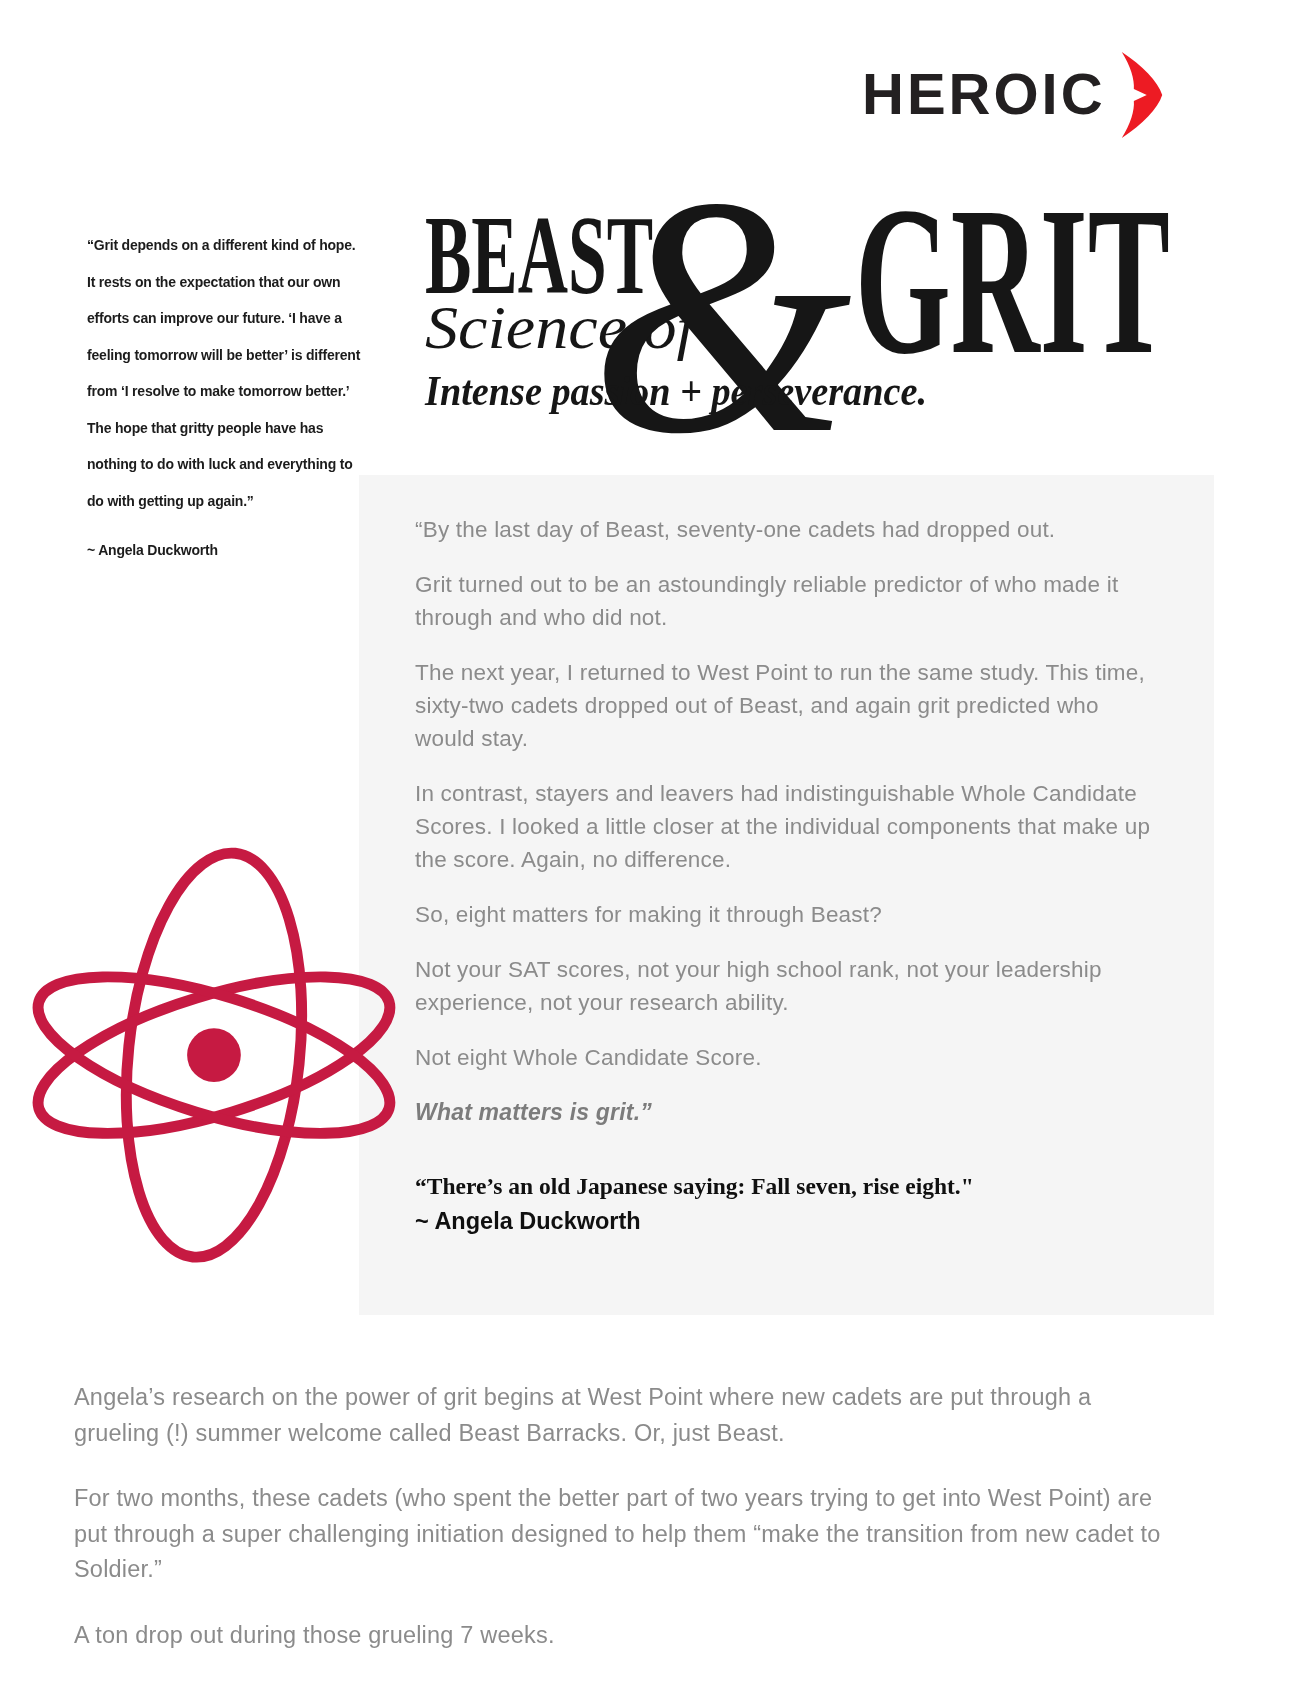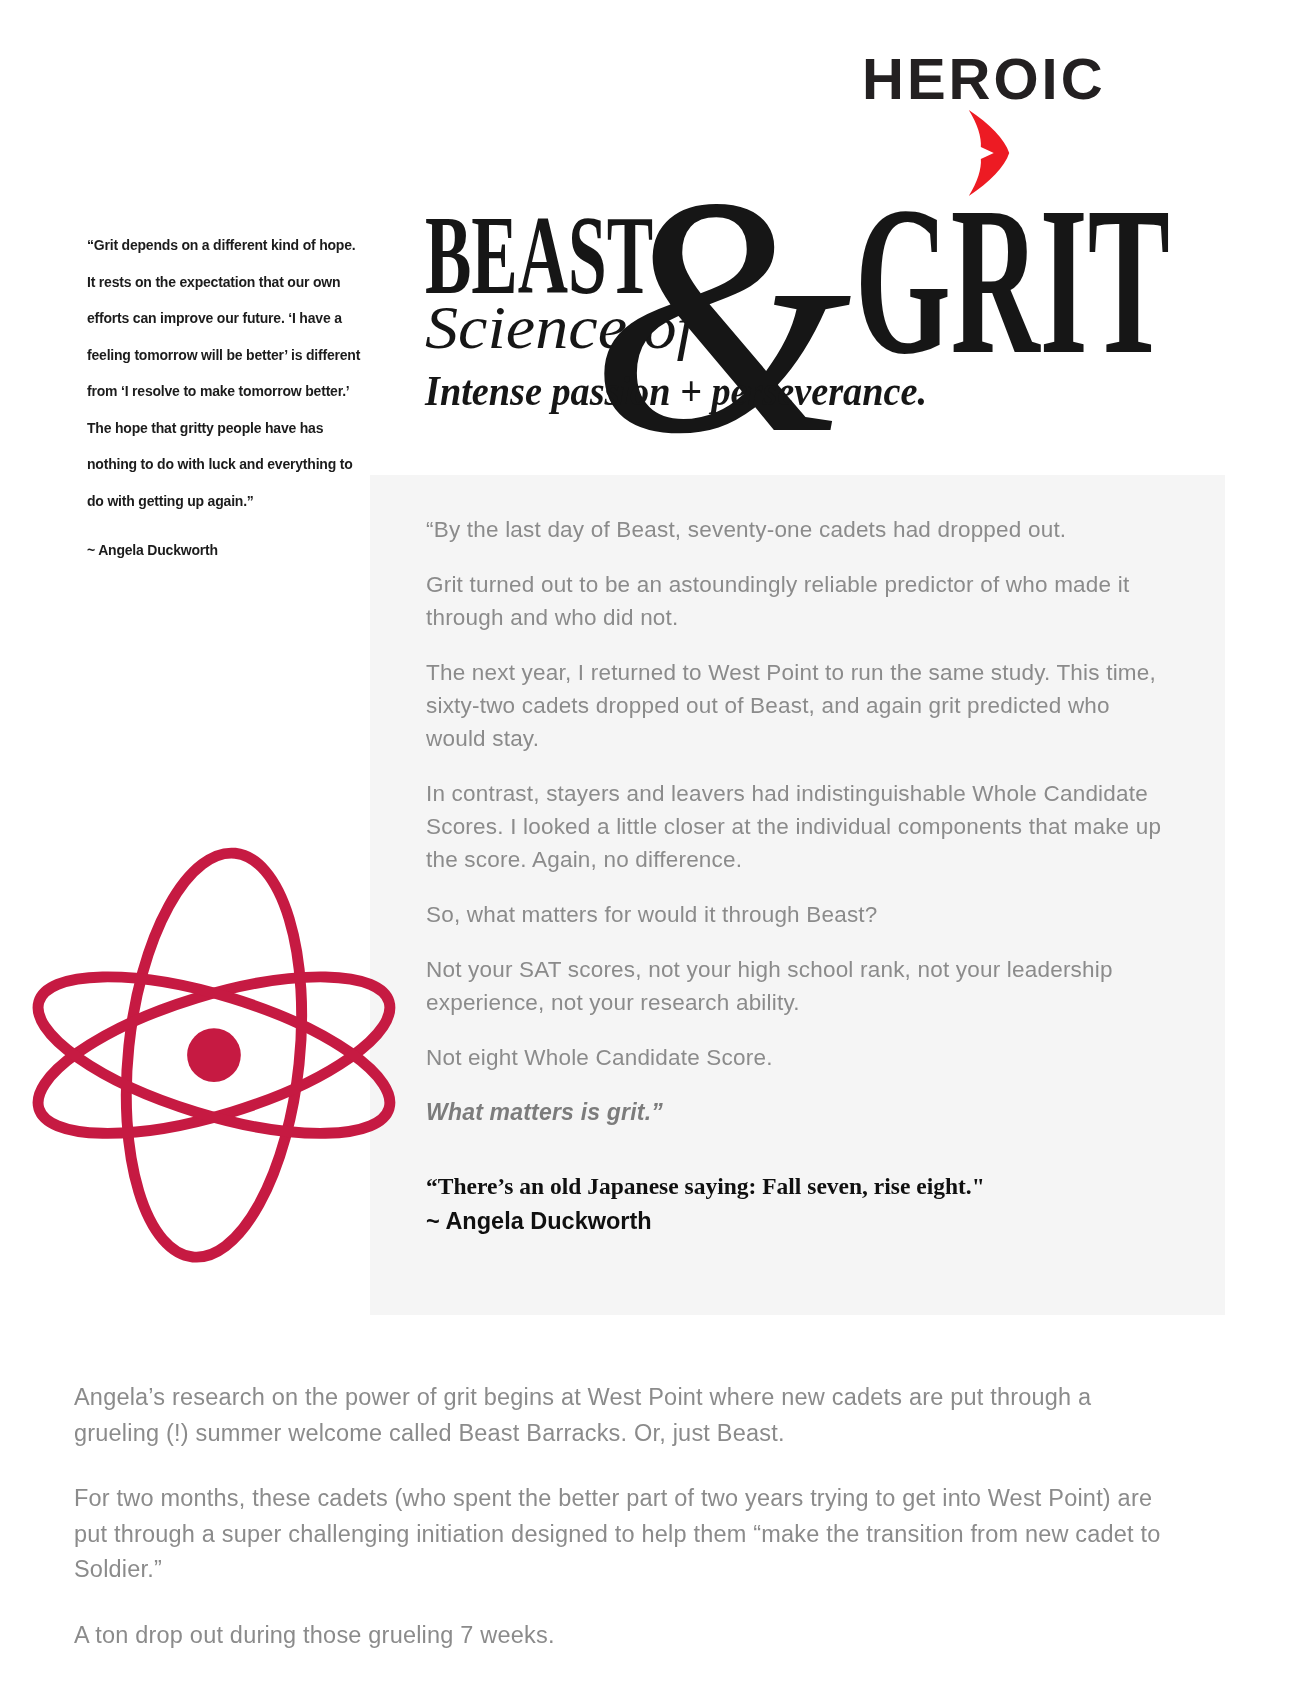--- a/index.html
+++ b/index.html
@@ -7,21 +7,21 @@
     position:relative;
     width:1305px;height:1684px;
     background:#ffffff;
     font-family:"Liberation Sans", sans-serif;
     overflow:hidden;
   }
 
   
   .logo{
     position:absolute;top:50px;left:862px;
-    display:flex;align-items:center;flex-direction:column;
+    display:flex;align-items:center;
   }
   .logo-text{
     font-family:"Liberation Sans", sans-serif;
     font-weight:bold;font-size:58px;letter-spacing:3px;
     color:#232021;line-height:1;
   }
   .logo-arrow{width:58px;height:86px;margin-left:4px;margin-top:2px;}
 
   
   .left-quote{
@@ -50,21 +50,21 @@
   }
   .t-grit{
     font-family:"Liberation Serif", serif;font-weight:bold;font-size:212px;
   }
   .t-tagline{
     font-family:"Liberation Serif", serif;font-style:italic;font-weight:bold;font-size:43px;
   }
 
   
   .excerpt{
-    position:absolute;left:370px;top:475px;width:855px;height:840px;
+    position:absolute;left:359px;top:475px;width:855px;height:840px;
     background:#f5f5f5;box-sizing:border-box;
     padding:38px 56px 0 56px;
   }
   .excerpt p{
     margin:0 0 22px 0;
     font-size:22.5px;line-height:33px;letter-spacing:0.2px;
     color:#8b8b8b;
   }
   .excerpt p.emphasis{
     font-weight:bold;font-style:italic;color:#7c7c7c;font-size:23px;
@@ -122,21 +122,21 @@
     <text class="t-amp" x="182" y="245" textLength="262" lengthAdjust="spacingAndGlyphs">&amp;</text>
     <text class="t-grit" x="447" y="167" textLength="315" lengthAdjust="spacingAndGlyphs">GRIT</text>
     <text class="t-tagline" x="17" y="220" textLength="502" lengthAdjust="spacingAndGlyphs">Intense passion + perseverance.</text>
   </svg>
 
   <section class="excerpt">
     <p>“By the last day of Beast, seventy-one cadets had dropped out.</p>
     <p>Grit turned out to be an astoundingly reliable predictor of who made it through and who did not.</p>
     <p>The next year, I returned to West Point to run the same study. This time, sixty-two cadets dropped out of Beast, and again grit predicted who would stay.</p>
     <p>In contrast, stayers and leavers had indistinguishable Whole Candidate Scores. I looked a little closer at the individual components that make up the score. Again, no difference.</p>
-    <p>So, what matters for would it through Beast?</p>
+    <p>So, eight matters for making it through Beast?</p>
     <p>Not your SAT scores, not your high school rank, not your leadership experience, not your research ability.</p>
     <p>Not eight Whole Candidate Score.</p>
     <p class="emphasis">What matters is grit.”</p>
     <p class="closing">“There’s an old Japanese saying: Fall seven, rise eight."</p>
     <p class="closing-attr">~ Angela Duckworth</p>
   </section>
 
   <svg class="atom" viewBox="0 0 380 470">
     <ellipse cx="197" cy="212" rx="86" ry="204" transform="rotate(6 197 212)" stroke="#C61A42"></ellipse>
     <ellipse cx="197" cy="212" rx="184" ry="60" transform="rotate(-17 197 212)" stroke="#C61A42"></ellipse>

